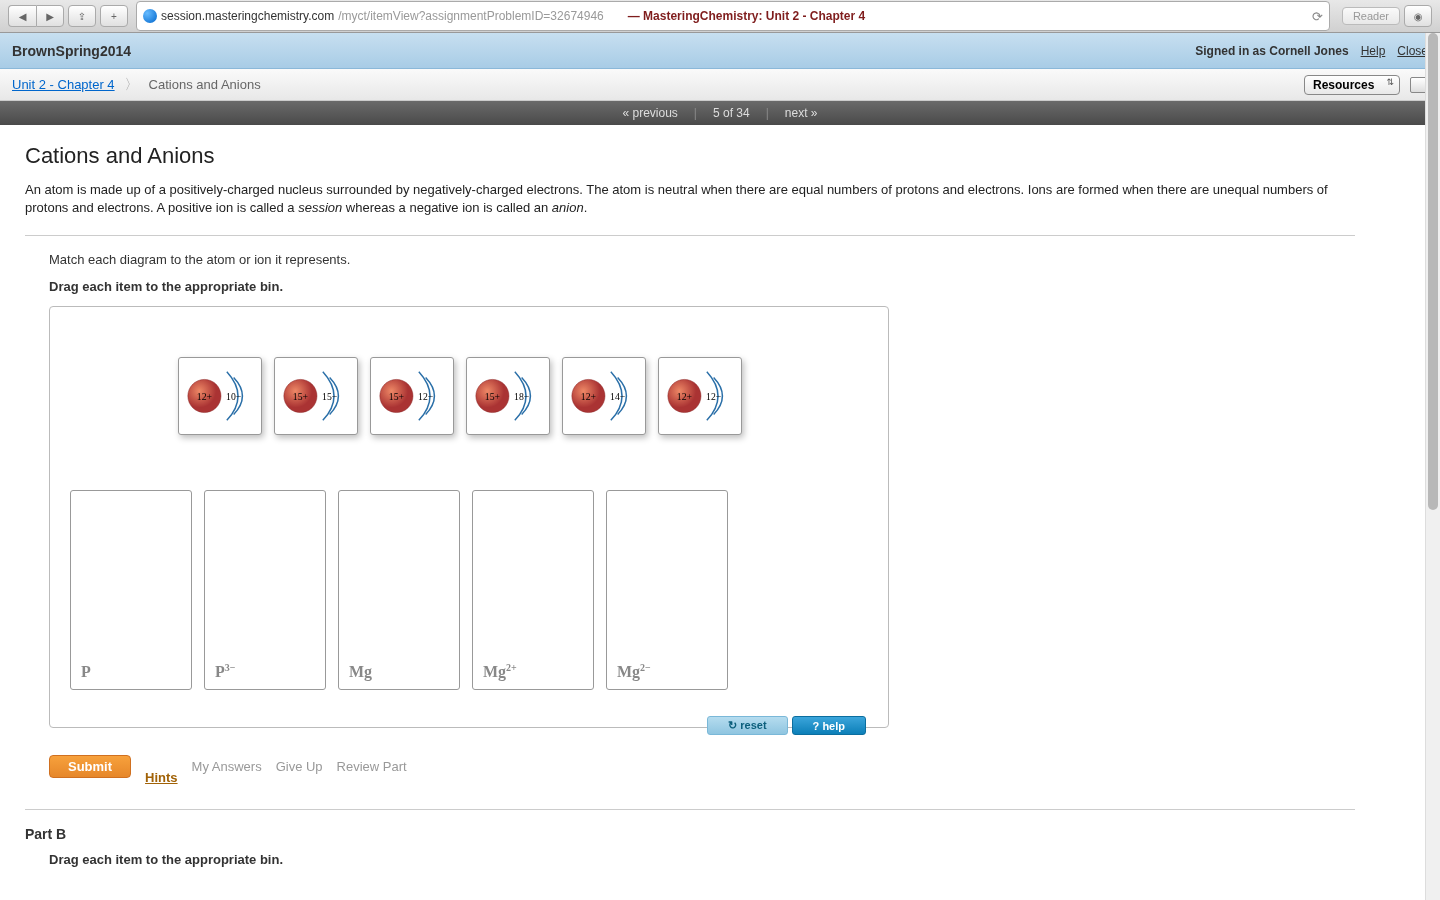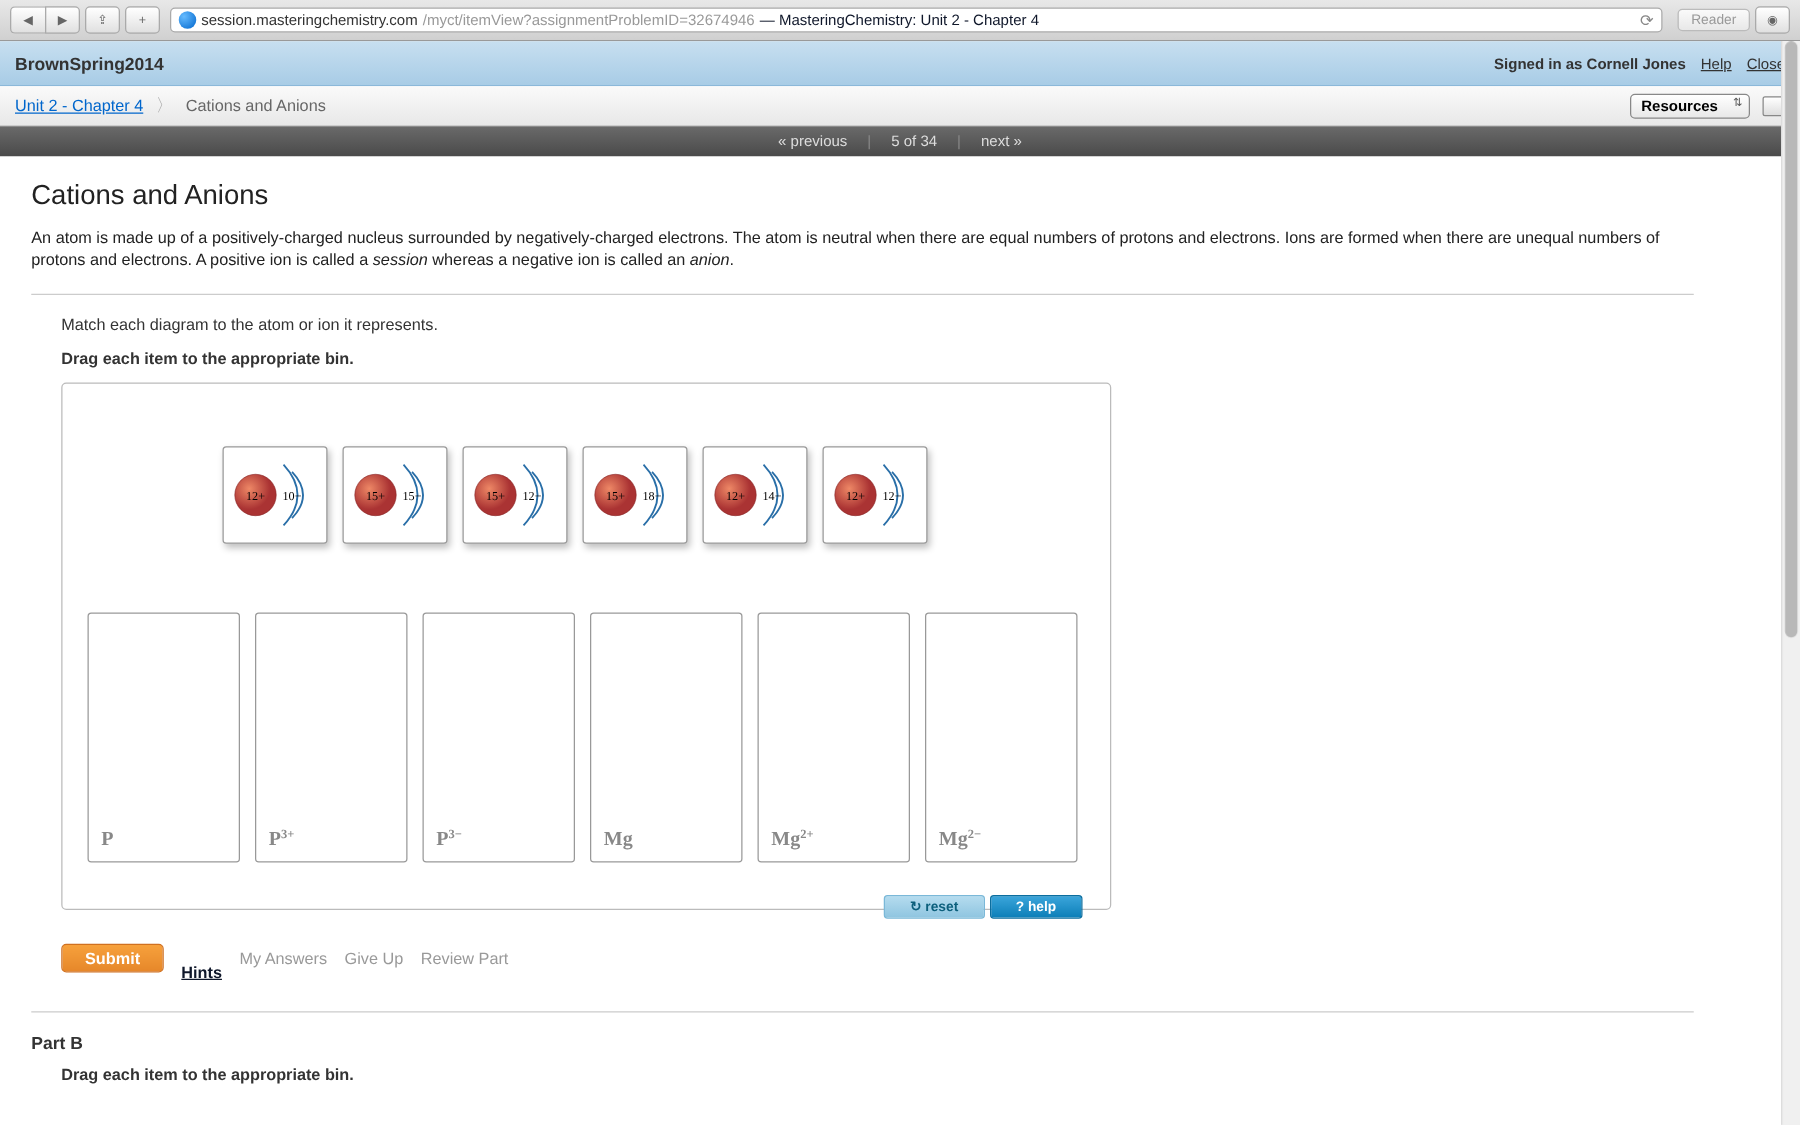--- a/index.html
+++ b/index.html
@@ -4,25 +4,25 @@
 <style>
 * { margin: 0; padding: 0; box-sizing: border-box; }
 body { font-family: Helvetica, Arial, sans-serif; font-size: 13px; background: #fff; color: #333; }
 
 
 .browser-chrome { height: 33px; background: linear-gradient(#e8e8e8, #d0d0d0); border-bottom: 1px solid #999; display: flex; align-items: center; padding: 0 8px; gap: 4px; }
 .nav-btn { width: 28px; height: 22px; border: 1px solid #aaa; border-radius: 4px; background: linear-gradient(#fff, #e0e0e0); display: flex; align-items: center; justify-content: center; font-size: 10px; color: #666; }
 .nav-pair { display: flex; }
 .nav-pair .nav-btn:first-child { border-radius: 4px 0 0 4px; border-right: none; }
 .nav-pair .nav-btn:last-child { border-radius: 0 4px 4px 0; }
-.url-bar { flex: 1; height: 20px; background: #fff; border: 1px solid #aaa; border-radius: 4px; display: flex; align-items: center; padding: 0 6px; font-size: 12px; color: #333; gap: 4px; margin: 0 4px; }
+.url-bar { flex: 1; height: 30px; background: #fff; border: 1px solid #aaa; border-radius: 4px; display: flex; align-items: center; padding: 0 6px; font-size: 12px; color: #333; gap: 4px; margin: 0 4px; }
 .globe-icon { width: 14px; height: 14px; border-radius: 50%; background: radial-gradient(circle at 30% 30%, #6bf, #06c); position: relative; flex-shrink: 0; }
 .url-main { color: #333; }
 .url-path { color: #999; }
-.url-title { color: #0f172a; margin-left: 0; }
+.url-title { color: #7f1d1d; margin-left: 20px; font-weight: bold; }
 .reload-icon { margin-left: auto; color: #888; font-size: 13px; }
 .reader-btn { padding: 2px 10px; border: 1px solid #bbb; border-radius: 4px; background: linear-gradient(#fafafa,#e8e8e8); font-size: 11px; color: #999; margin-left: 4px; }
 
 
 .course-bar { height: 36px; background: linear-gradient(#c7dff0, #a8cce6); border-bottom: 1px solid #8bb8d9; display: flex; align-items: center; padding: 0 12px; color: #333; }
 .course-name { font-weight: bold; font-size: 14px; }
 .course-right { margin-left: auto; font-size: 12px; display: flex; align-items: center; gap: 12px; }
 .course-right a { color: #333; text-decoration: underline; }
 .signed-in { font-weight: bold; }
 
@@ -63,21 +63,21 @@
 .bin-label { position: absolute; bottom: 8px; left: 10px; font-family: Georgia, serif; font-size: 16px; font-weight: bold; color: #888; }
 .bin-label sup { font-size: 10px; vertical-align: super; }
 .mini-btn { padding: 2px 20px; font-size: 11px; border-radius: 3px; color: #fff; border: none; font-weight: bold; }
 .reset-btn { background: linear-gradient(#b5dcef,#8fc5e0); color:#0c5f7c; border:1px solid #7ab8d8;}
 .help-btn { background: linear-gradient(#3ba5db,#0c7fb8); color:#fff; border:1px solid #0b6e9f;}
 .btn-row-under { display:flex; position:relative; top:20px;}
 
 
 .controls { margin-top: 20px; display: flex; align-items: center; gap: 14px; font-size: 13px; }
 .submit-btn { background: linear-gradient(#f7a13c, #e6872a); border: 1px solid #d07020; color: #fff; font-weight: bold; padding: 3px 18px; border-radius: 4px; font-size: 13px; }
-.hints-link { color: #0f172a; font-weight: bold; text-decoration: underline; margin-top: 22px; }
+.hints-link { color: #a16207; font-weight: bold; text-decoration: underline; margin-top: 22px; }
 .ctl-disabled { color: #999; }
 
 
 .fake-scroll { position: fixed; right: 0; top: 33px; bottom: 0; width: 15px; background: #f0f0f0; border-left: 1px solid #ddd; }
 .fake-thumb { position: absolute; left: 2px; right: 2px; top: 0; height: 55%; background: #b8b8b8; border-radius: 6px; }
 </style>
 </head>
 <body>
 
 <div class="browser-chrome">
@@ -219,23 +219,20 @@
     <path d="M 49 14 Q 72 39 49 64" fill="none" stroke="#2a6fa8" stroke-width="1.5"></path>
     <path d="M 56 20 Q 74 39 56 58" fill="none" stroke="#2a6fa8" stroke-width="1.5"></path>
     <text x="56" y="43" text-anchor="middle" font-size="10" font-family="serif">12−</text>
   </svg></div>
         </div>
       <div class="bins-row" id="bins-row">
           <div class="bin">
             <div class="bin-label">P</div>
           </div>
           <div class="bin">
-            <div class="bin-label">P<sup>3+</sup></div>
-          </div>
-          <div class="bin">
             <div class="bin-label">P<sup>3−</sup></div>
           </div>
           <div class="bin">
             <div class="bin-label">Mg</div>
           </div>
           <div class="bin">
             <div class="bin-label">Mg<sup>2+</sup></div>
           </div>
           <div class="bin">
             <div class="bin-label">Mg<sup>2−</sup></div>

